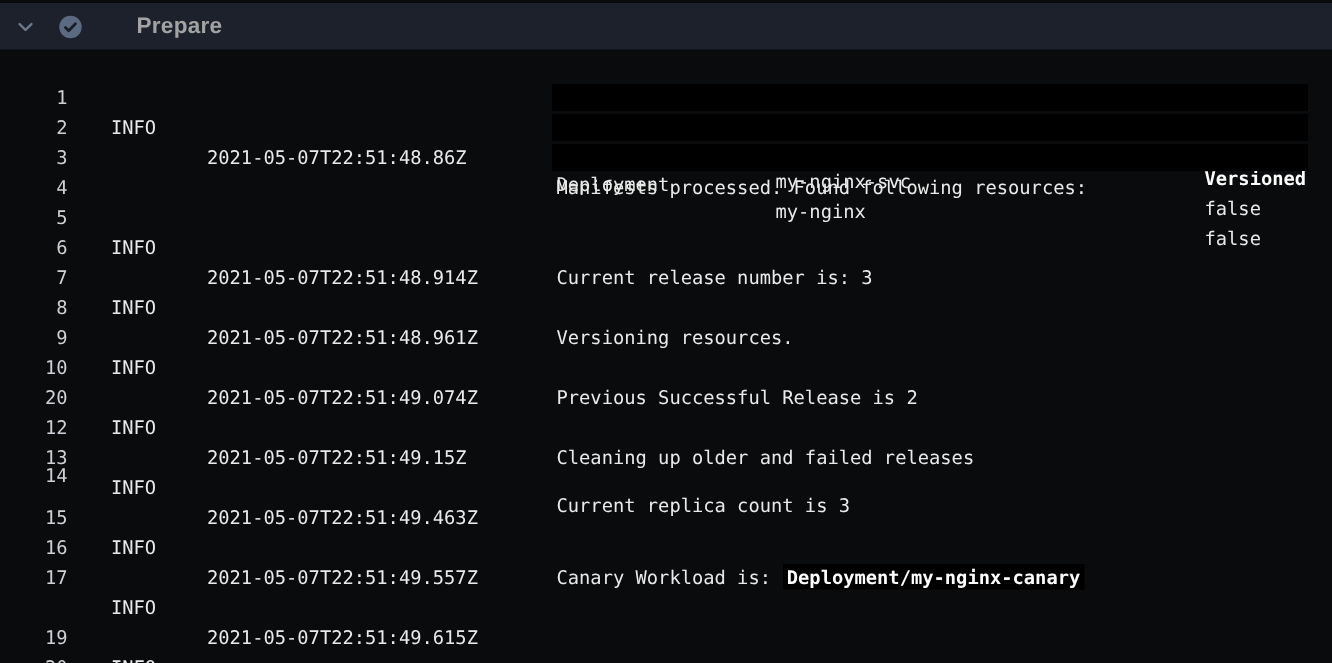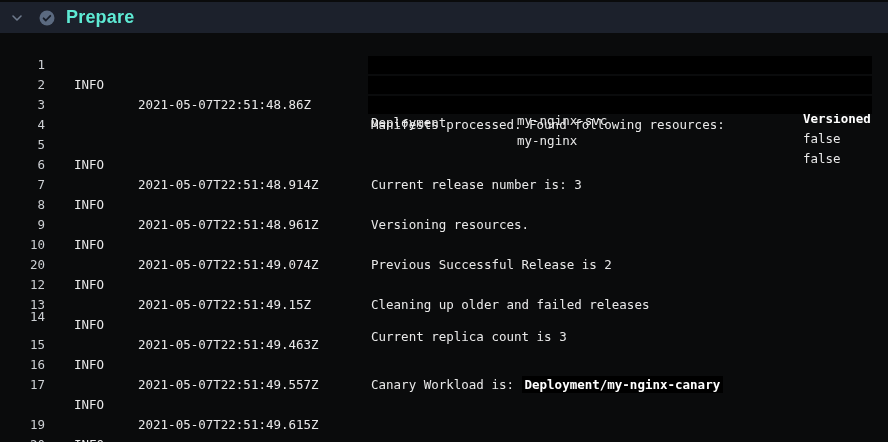--- a/index.html
+++ b/index.html
@@ -7,22 +7,22 @@
   body { font-family:"DejaVu Sans Mono", monospace; position:relative; }
 
   
   .step-header {
     position:absolute; top:2px; left:0; width:888px; height:31px;
     background:#1c212c; display:flex; align-items:center; cursor:pointer;
   }
   .chevron-wrap { margin-left:9px; width:16px; height:16px; display:flex; align-items:center; justify-content:center; }
   .check-wrap   { margin-left:14px; width:16px; height:16px; display:flex; align-items:center; justify-content:center; }
   .step-title {
-    margin-left:11px; font-family:"Liberation Sans", sans-serif;
-    font-size:18px; font-weight:700; color:#5eead4; letter-spacing:0.2px;
+    margin-left:36px; font-family:"Liberation Sans", sans-serif;
+    font-size:15px; font-weight:700; color:#a3a3a3; letter-spacing:0.2px;
   }
 
   
   .log { position:absolute; top:35px; left:0; width:888px; height:407px; }
   .row {
     position:absolute; left:0; width:888px; height:20px; line-height:20px;
     font-size:12.5px; color:#e9e9e9; white-space:pre;
   }
   .num  { position:absolute; left:0; width:45px; text-align:right; color:#cdd0d4; cursor:pointer; }
   .level{ position:absolute; left:74px; }

